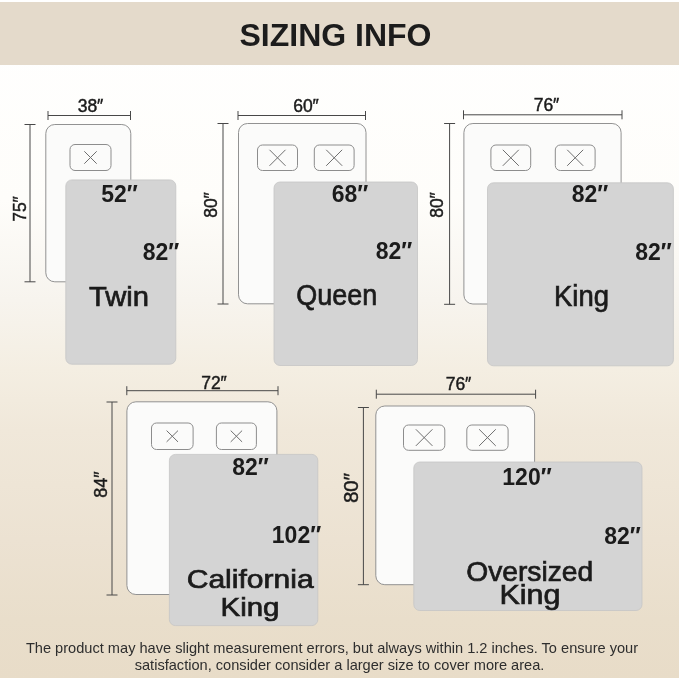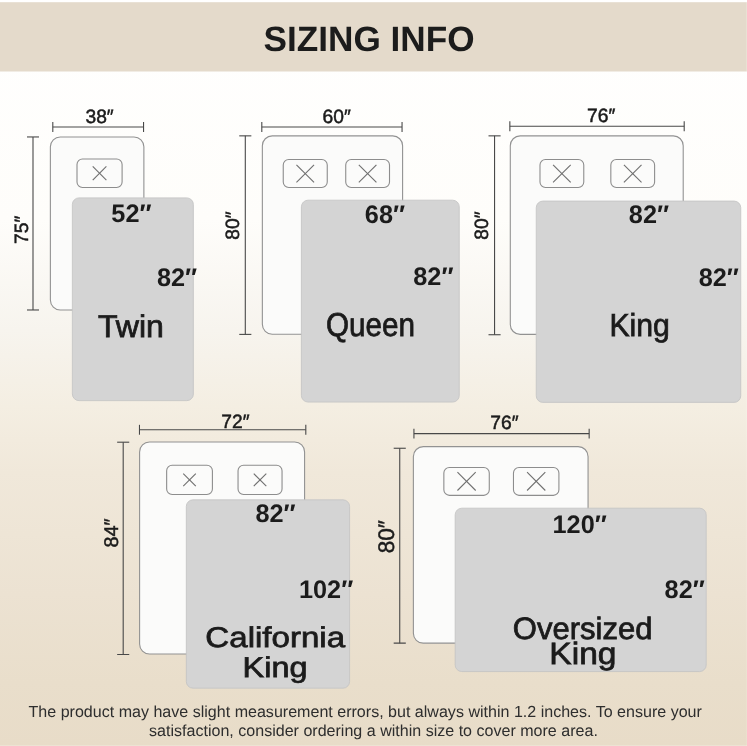--- a/index.html
+++ b/index.html
@@ -203,14 +203,14 @@
 
 <text x="622.5" y="543.8" text-anchor="middle" font-size="23" font-weight="bold" fill="#1b1b1b">82″</text>
 
 <text x="529.7" y="580.5" text-anchor="middle" font-size="28" font-weight="normal" stroke="#1b1b1b" stroke-width="0.7" fill="#1b1b1b" textLength="127" lengthAdjust="spacingAndGlyphs">Oversized</text>
 
 <text x="529.9" y="603.5" text-anchor="middle" font-size="28" font-weight="normal" stroke="#1b1b1b" stroke-width="0.7" fill="#1b1b1b" textLength="61" lengthAdjust="spacingAndGlyphs">King</text>
 </svg>
 
 <div style="position:absolute;left:0;top:639.5px;width:664px;text-align:center;font-size:14.6px;color:#2e2e2e;">The product may have slight measurement errors, but always within 1.2 inches. To ensure your</div>
 
-<div style="position:absolute;left:0;top:656.5px;width:679px;text-align:center;font-size:14.6px;color:#2e2e2e;">satisfaction, consider ordering a within size to cover more area.</div>
+<div style="position:absolute;left:0;top:656.5px;width:679px;text-align:center;font-size:14.6px;color:#2e2e2e;">satisfaction, consider consider a larger size to cover more area.</div>
 </div>
 
 </body></html>

